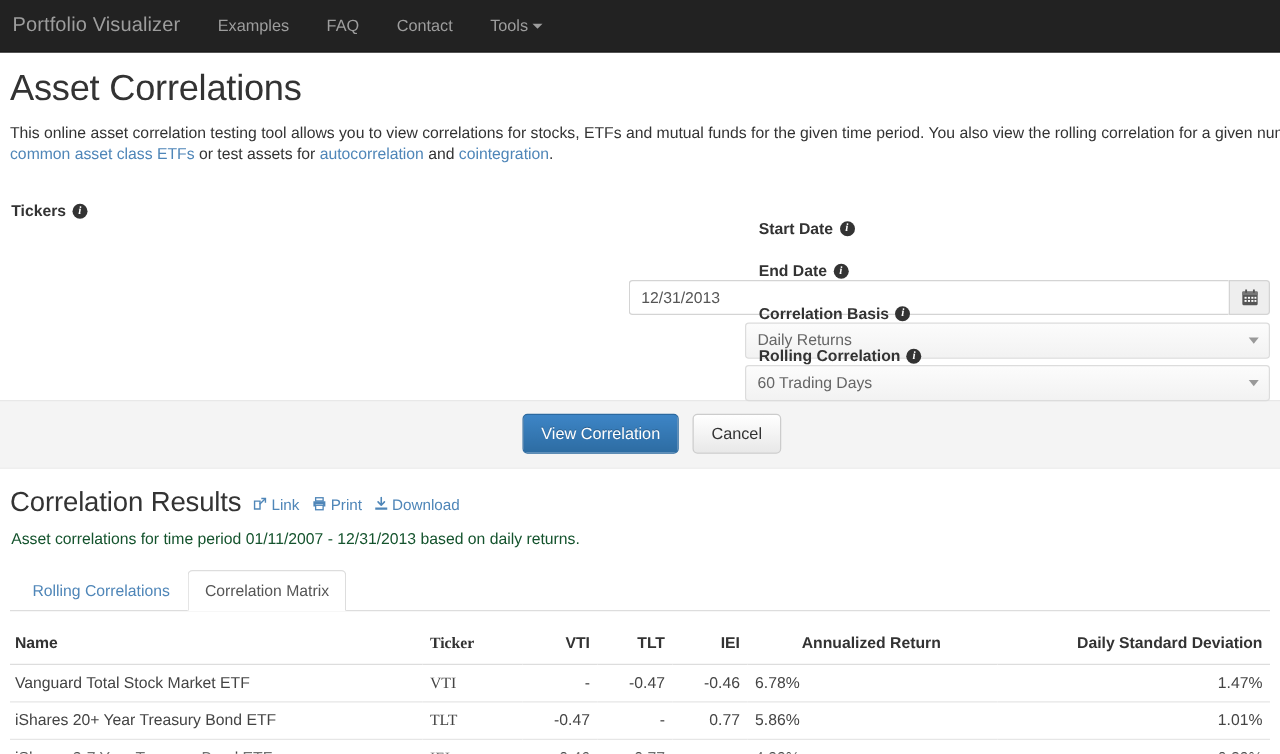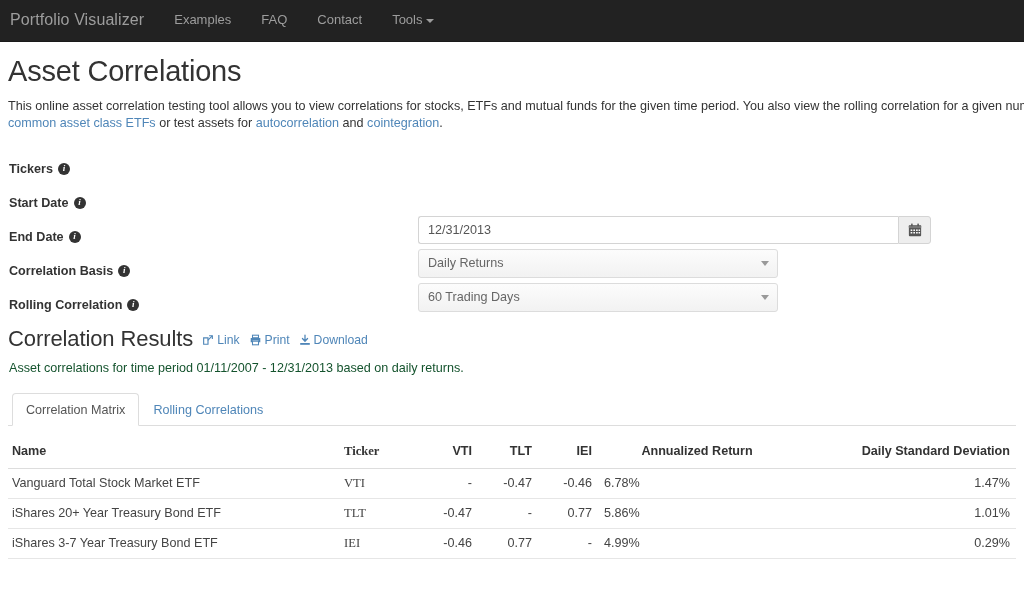--- a/index.html
+++ b/index.html
@@ -9,21 +9,21 @@
     background:#ffffff;
     font-family:"Liberation Sans", sans-serif;
     font-size:13px;
     color:#333333;
     -webkit-font-smoothing:antialiased;
   }
 
   
   .navbar {
     height:42px; background:#222222;
-    display:flex; align-items:flex-end;
+    display:flex; align-items:center;
     padding-left:0;
     border-bottom:1px solid #1a1a1a;
   }
   .brand {
     color:#9d9d9d; font-size:16px;
     padding:0 15px 0 10px; line-height:42px;
     text-decoration:none; letter-spacing:.1px;
   }
   .navlink {
     color:#9d9d9d; font-size:13px; text-decoration:none;
@@ -49,21 +49,21 @@
   }
   .intro a { color:#4f86b8; text-decoration:none; }
 
   
   .form-area { margin-top:6px; }
   .form-row {
     display:flex; align-items:flex-end;
     height:34px; margin-bottom:0;
     position:relative;
   }
-  .form-row + .form-row { margin-top:0; }
+  .form-row + .form-row { margin-top:0;flex-direction:column; }
   .lbl {
     width:410px; font-size:12.6px; font-weight:bold; color:#333;
     display:flex; align-items:center; gap:5px;
     padding-left:1px;
   }
   .info-icon {
     display:inline-flex; align-items:center; justify-content:center;
     width:12px; height:12px; border-radius:50%;
     background:#333; color:#fff;
     font-size:9px; font-weight:bold; font-style:italic;
@@ -80,21 +80,21 @@
     background:#fff; outline:none;
   }
   .addon {
     width:33px; height:28px;
     border:1px solid #d4d4d4;
     border-radius:0 3px 3px 0;
     background:#eeeeee;
     display:flex; align-items:center; justify-content:center;
     cursor:pointer;
   }
-  .sel-wrap { width:360px; position:relative; }
+  .sel-wrap { width:420px; position:relative; }
   .sel {
     width:100%; height:29px;
     border:1px solid #dcdcdc; border-radius:3px;
     background:linear-gradient(#fcfcfc,#f2f2f2);
     padding:0 24px 0 9px;
     font-size:12.6px; color:#666;
     display:flex; align-items:center;
     cursor:pointer;
   }
   .sel-arrow {
@@ -133,21 +133,21 @@
 
   
   .results { padding-top:14px; }
   .results-head { display:flex; align-items:baseline; gap:9px; }
   h2.results-title {
     font-size:22px; font-weight:400; color:#333; margin:0;
     letter-spacing:-.1px;
   }
   .tool-link {
     color:#4f86b8; font-size:12.2px; text-decoration:none;
-    display:inline-flex; align-items:center; gap:3px;
+    display:inline-flex; gap:3px;
   }
   .results-sub {
     font-size:12.6px; color:#14532d; margin:9px 0 0 1px;
   }
 
   
   .tabs {
     display:flex; margin-top:18px;
     border-bottom:1px solid #dddddd;
     padding-left:4px;
@@ -269,20 +269,24 @@
       <div class="sel-wrap">
         <div class="sel">
           <span>60 Trading Days</span>
         </div>
         <span class="sel-arrow"></span>
       </div>
     </div>
 
   </div>
 
+  <div class="action-band">
+    <button class="btn btn-primary">View Correlation</button>
+    <button class="btn btn-default">Cancel</button>
+  </div>
 
   <div class="results">
     <div class="results-head">
       <h2 class="results-title">Correlation Results</h2>
 
       <a class="tool-link" href="#">
         <svg width="12" height="12" viewBox="0 0 16 16">
           <path d="M2.2 5.2 H8 V13.6 H2.2 Z" fill="none" stroke="#4f86b8" stroke-width="1.5"></path>
           <path d="M9.4 2.4 H13.8 V6.8" fill="none" stroke="#4f86b8" stroke-width="1.5"></path>
           <line x1="13.6" y1="2.6" x2="7.6" y2="8.6" stroke="#4f86b8" stroke-width="1.5"></line>
@@ -304,22 +308,22 @@
           <path d="M8 1.4 V8.4 M4.6 6 L8 9.6 L11.4 6" fill="none" stroke="#4f86b8" stroke-width="1.7" stroke-linecap="round" stroke-linejoin="round"></path>
           <rect x="1.6" y="12" width="12.8" height="2.4" fill="#4f86b8"></rect>
         </svg>
         <span>Download</span>
       </a>
     </div>
 
     <div class="results-sub">Asset correlations for time period 01/11/2007 - 12/31/2013 based on daily returns.</div>
 
     <div class="tabs">
+      <div class="tab">Rolling Correlations</div>
       <div class="tab active">Correlation Matrix</div>
-      <div class="tab">Rolling Correlations</div>
     </div>
 
     <table class="res">
       <thead>
         <tr>
           <th class="c-name">Name</th>
           <th class="c-tick">Ticker</th>
           <th class="c-num">VTI</th>
           <th class="c-num">TLT</th>
           <th class="c-num">IEI</th>

